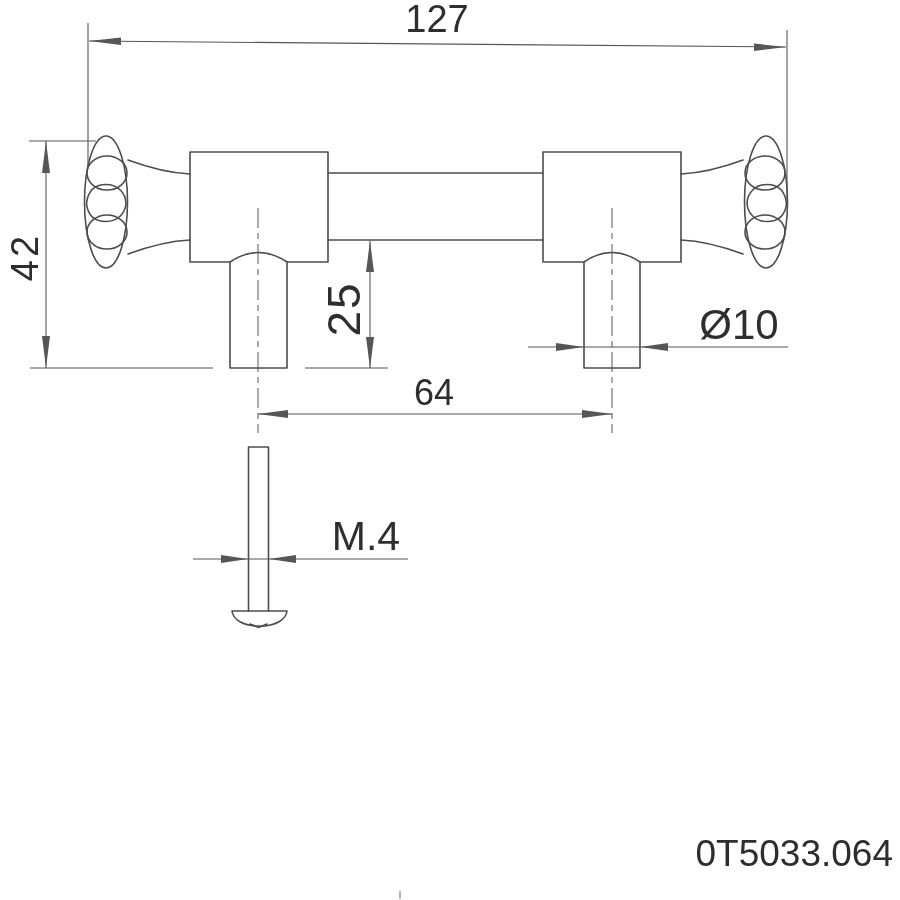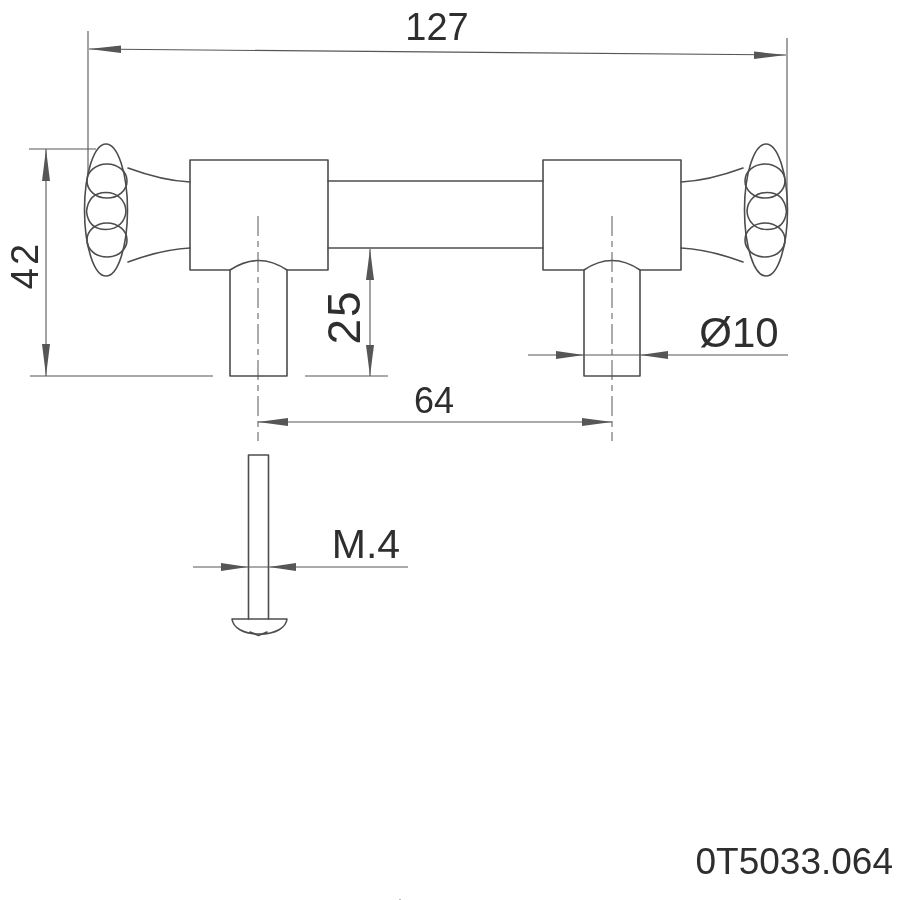--- a/index.html
+++ b/index.html
@@ -8,21 +8,20 @@
     width: 900px;
     height: 900px;
     background: var(--color-background, #ffffff);
     overflow: hidden;
   }
   .canvas {
     position: relative;
     width: 900px;
     height: 765px;
     background: var(--color-background, #ffffff);
-    margin-top: 8px;
   }
   svg { display: block; }
   .obj {
     stroke: var(--color-line, #4d4d4d);
     stroke-width: 1.6;
     fill: none;
     stroke-linejoin: round;
     stroke-linecap: round;
   }
   .dimline {

